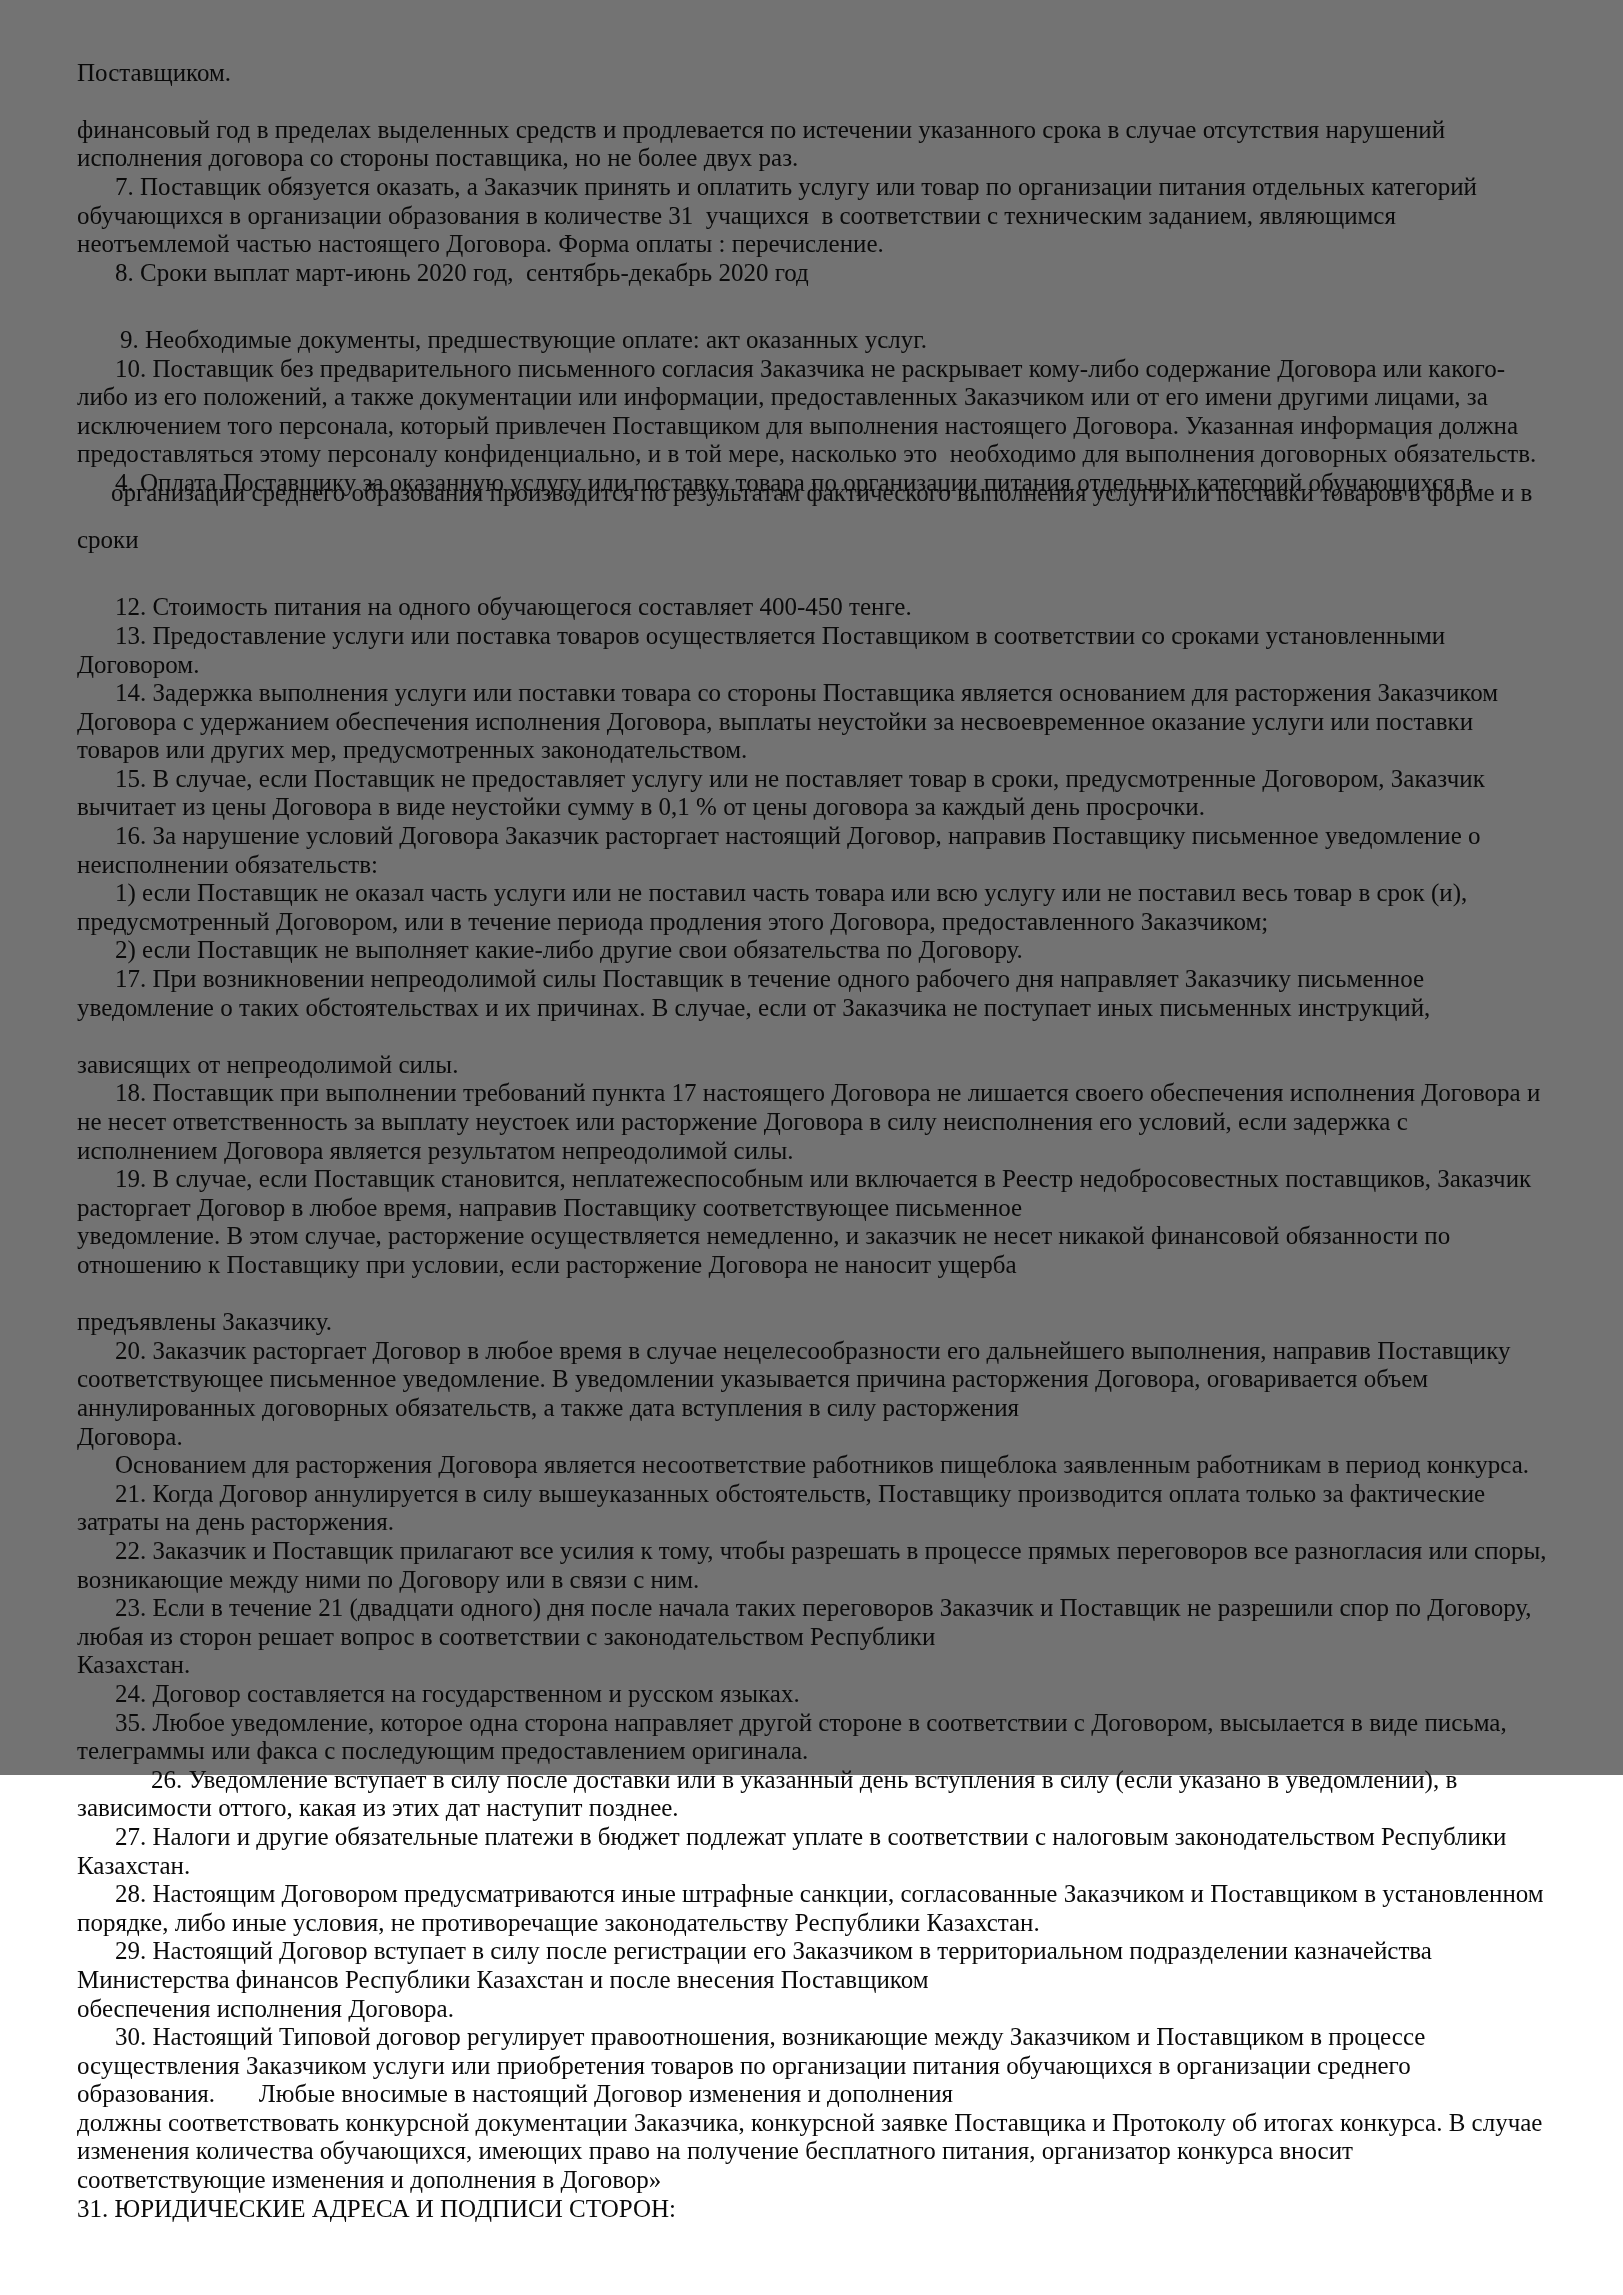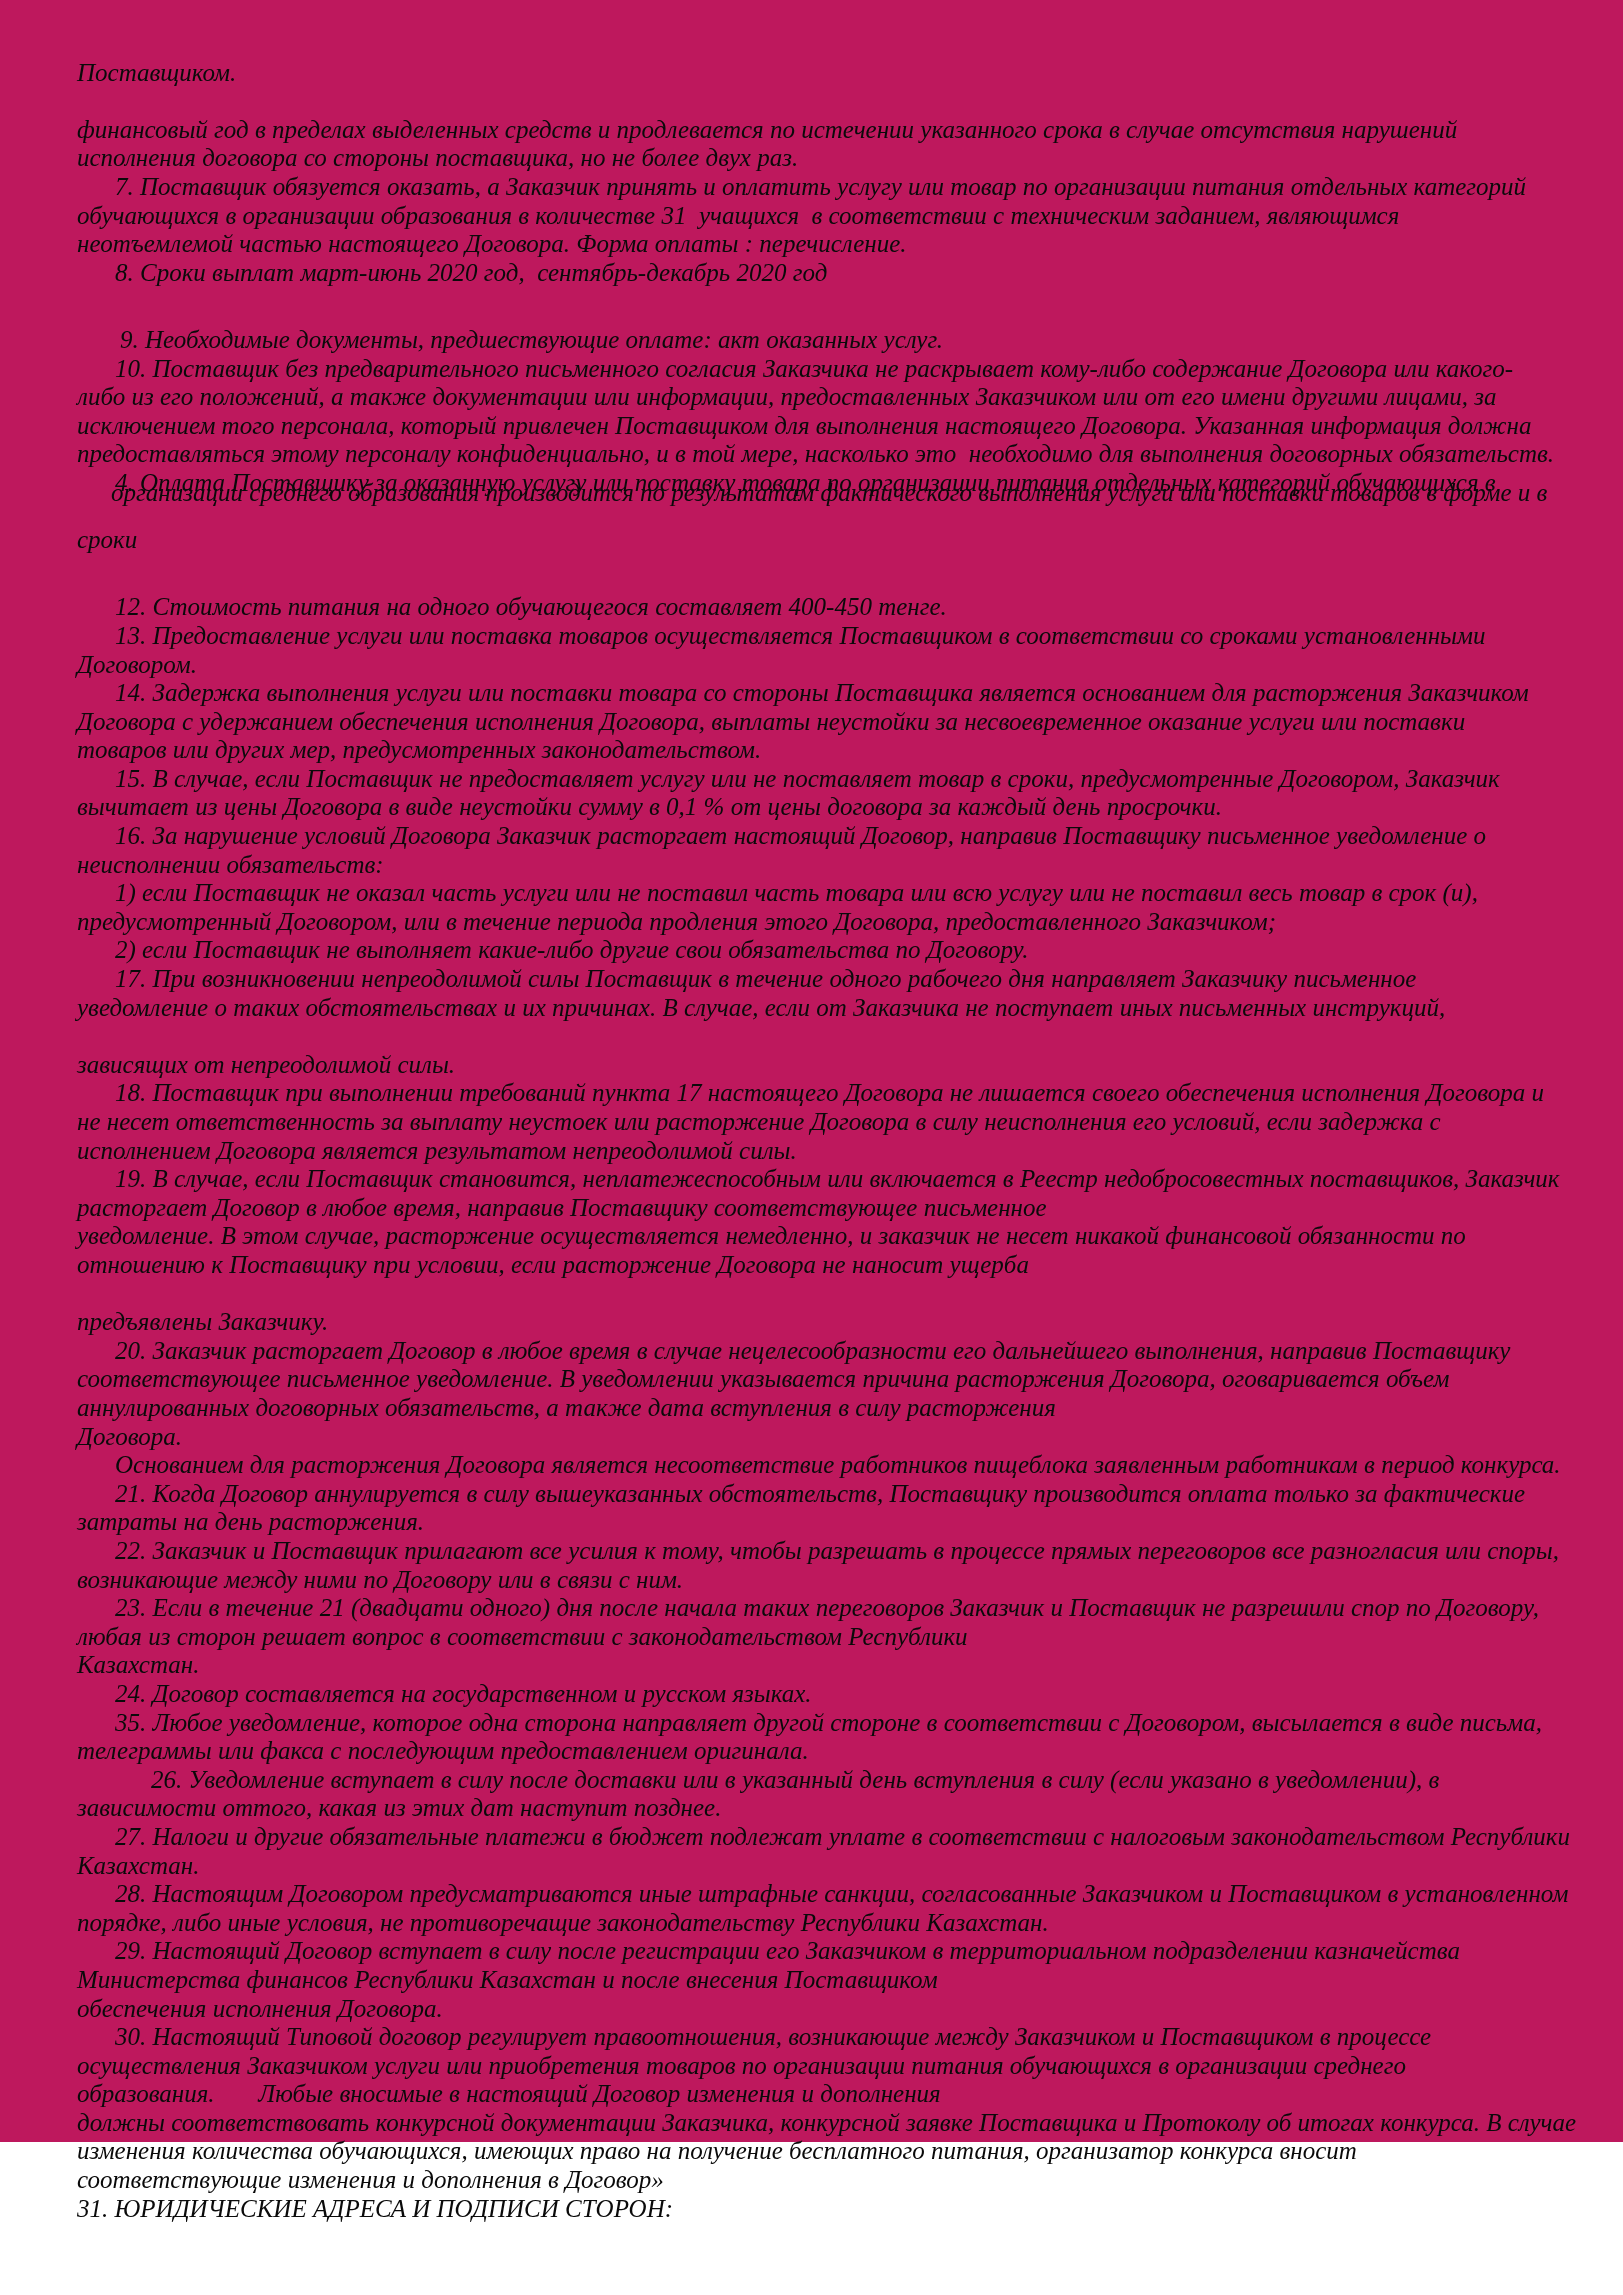--- a/index.html
+++ b/index.html
@@ -11,23 +11,22 @@
       width: 1623px;
       height: 2295px;
       position: relative;
       overflow: hidden;
     }
     #page {
       position: absolute;
       left: 0;
       top: 0;
       width: 1623px;
-      height: 2142px;
-      background: #be185d;
-      font-style: italic;
+      height: 1775px;
+      background: #737373;
     }
     .line {
       position: absolute;
       left: 77px;
       white-space: pre;
       font-family: "Liberation Serif", "DejaVu Serif", serif;
       font-size: 25px;
       line-height: 29px;
       color: #0a0a0a;
     }

